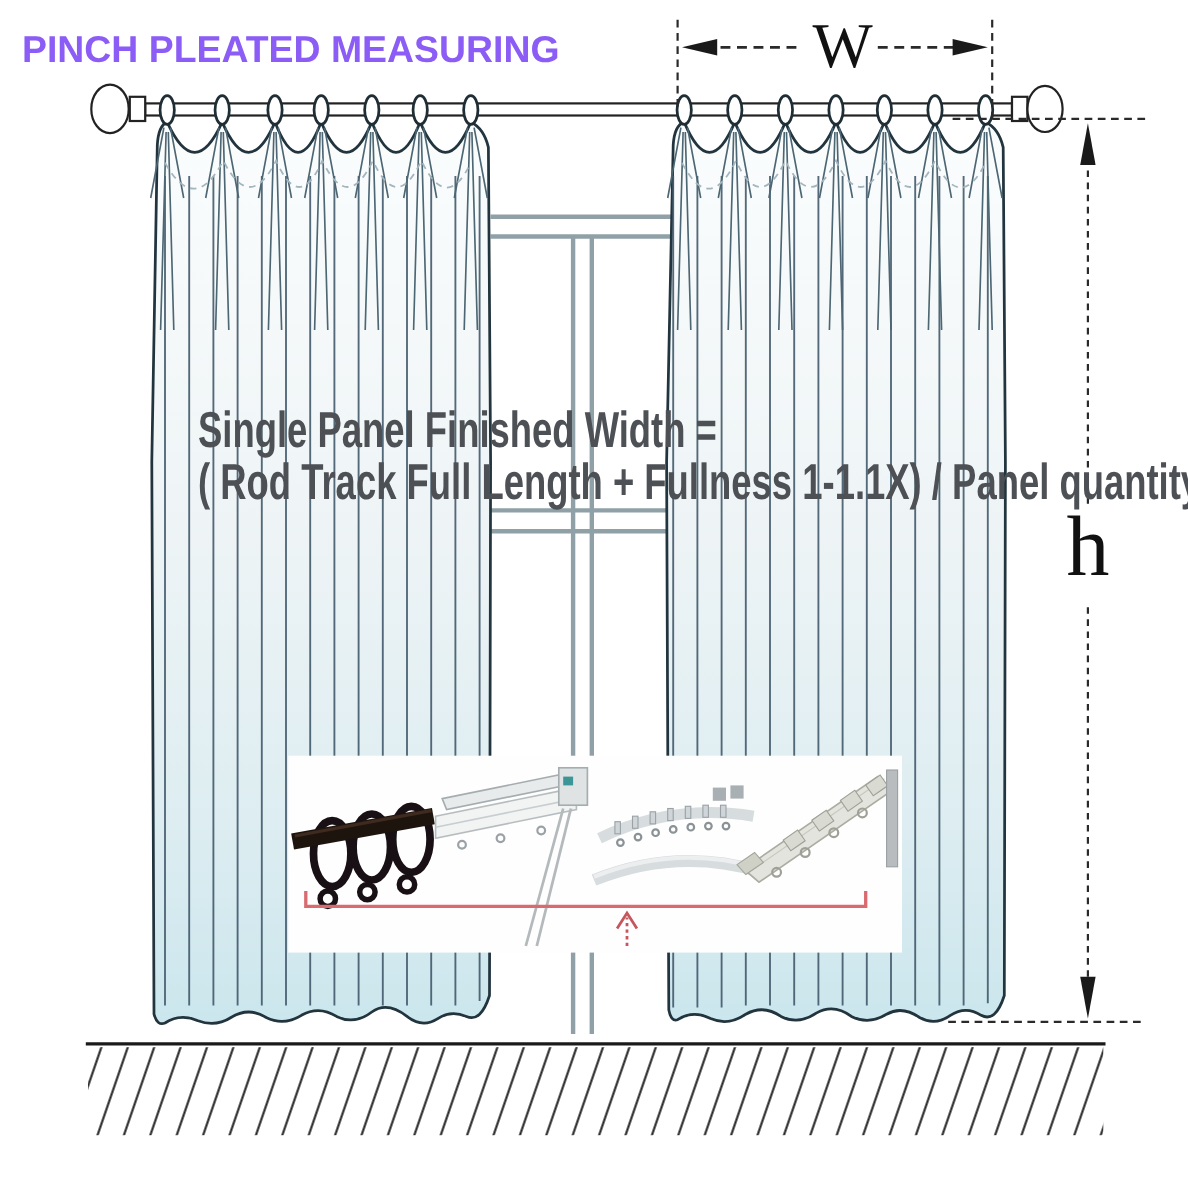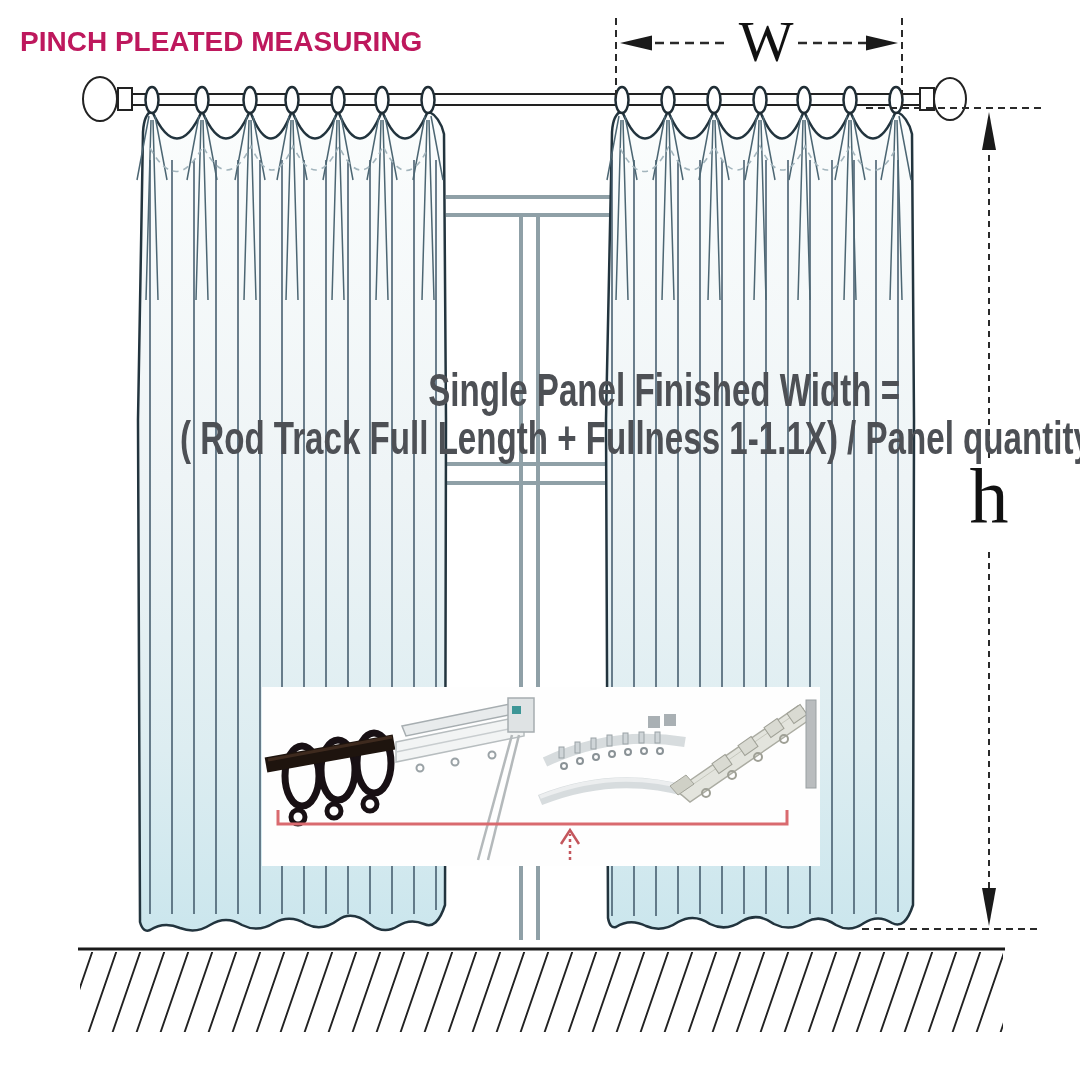--- a/index.html
+++ b/index.html
@@ -1,21 +1,21 @@
 <!DOCTYPE html>
 <html><head>
 <meta charset="utf-8">
 <style>
   html,body{margin:0;padding:0;background:#ffffff;}
   .canvas{position:relative;width:1080px;height:1080px;background:#ffffff;overflow:hidden;
           font-family:"Liberation Sans",sans-serif;}
   .scene{position:absolute;left:0;top:0;width:1080px;height:1080px;}
-  .title{position:absolute;left:20px;top:26px;font-weight:bold;font-size:28px;
-         letter-spacing:0px;color:#be185d;white-space:nowrap;}
-  .formula{position:absolute;left:40px;top:366px;width:1000px;text-align:right;
+  .title{position:absolute;left:20px;top:26px;font-weight:bold;font-size:34px;
+         letter-spacing:0px;color:#8b5cf6;white-space:nowrap;}
+  .formula{position:absolute;left:40px;top:366px;width:1000px;text-align:left;
            color:#4d5055;font-weight:bold;font-size:46px;line-height:48px;}
   .formula .fline{white-space:nowrap;transform:scaleX(0.72);transform-origin:50% 50%;}
   .dim-label{position:absolute;color:#111;font-family:"Liberation Serif","DejaVu Serif",serif;
              text-align:center;}
   .w-label{left:726px;top:8px;width:80px;font-size:58px;}
   .h-label{left:954px;top:452px;width:70px;font-size:78px;}
 </style>
 </head>
 <body>
 

